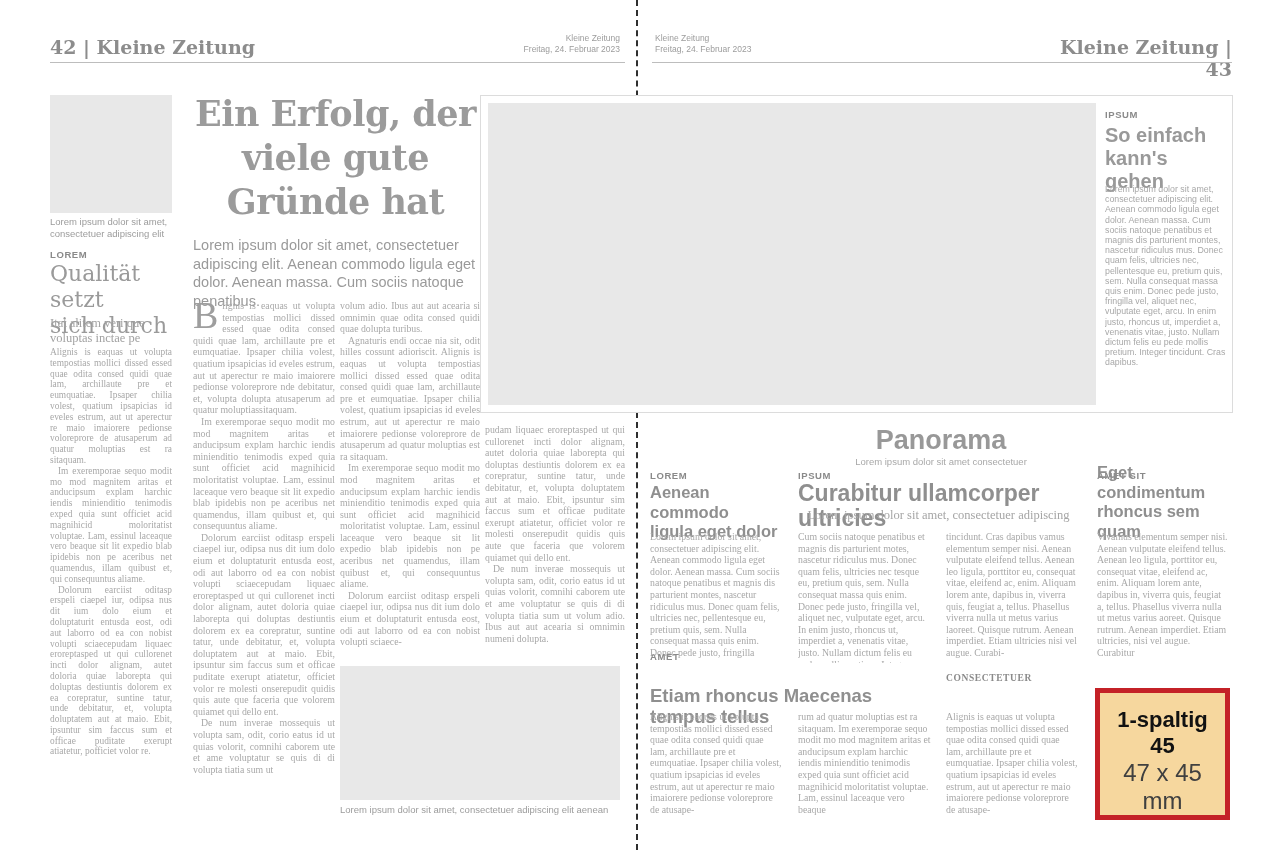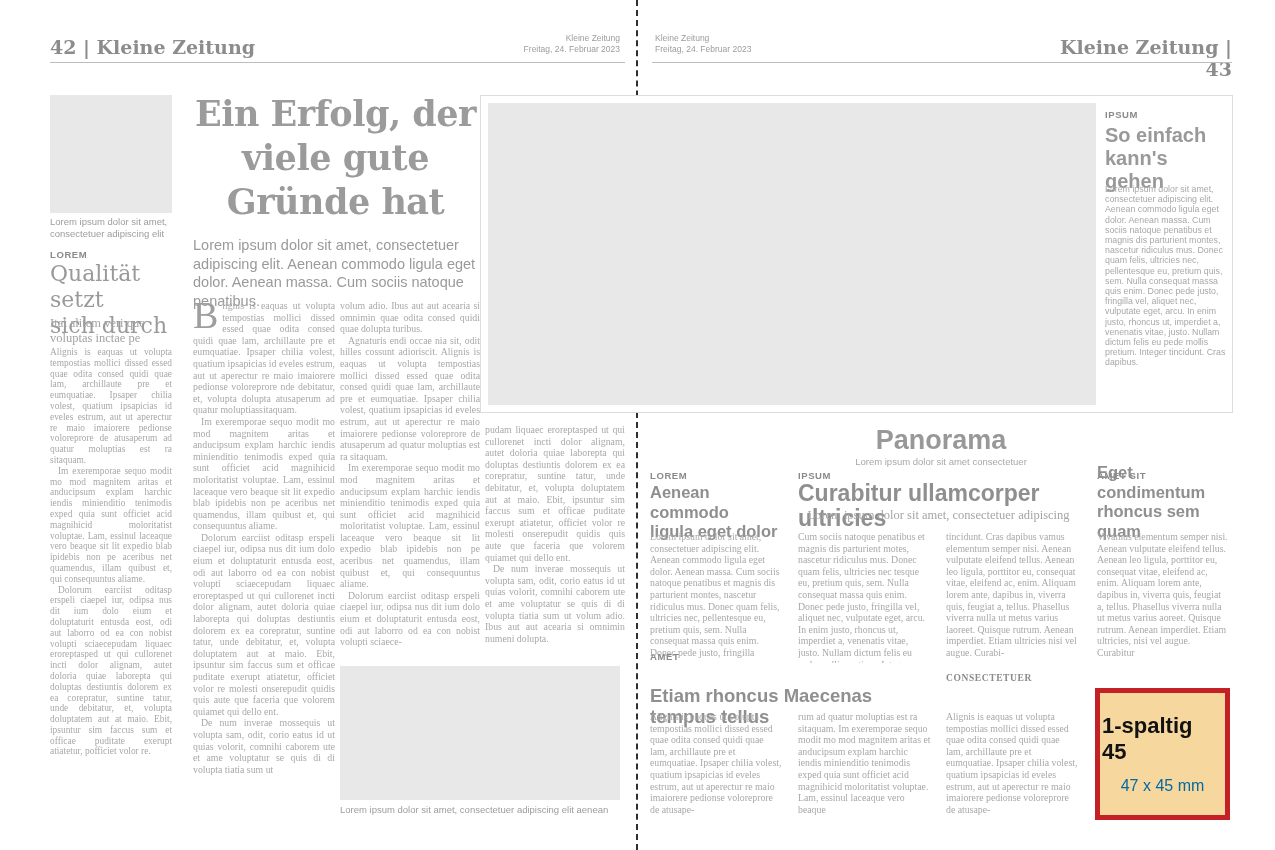--- a/index.html
+++ b/index.html
@@ -29,23 +29,23 @@
   .featbox{background:#ffffff;border:1px solid #dcdcdc;z-index:2;}
   .feat-head{font-weight:bold;font-size:20px;line-height:23px;color:#999999;}
   .feat-body{font-size:8.8px;line-height:10.2px;color:#a8a8a8;overflow:hidden;}
   .pan-title{font-weight:bold;font-size:27px;color:#989898;text-align:center;}
   .pan-sub{font-size:9.5px;color:#a8a8a8;text-align:center;}
   .art-head-sm{font-weight:bold;font-size:16.5px;line-height:19.5px;color:#8f8f8f;}
   .art-head-md{font-weight:bold;font-size:18.5px;line-height:21px;color:#8f8f8f;}
   .art-head-lg{font-weight:bold;font-size:23px;line-height:25px;color:#8f8f8f;}
   .art-sub{font-family:"Liberation Serif",serif;font-size:12.5px;color:#a5a5a5;text-align:center;}
   .adbox{border:5px solid #c42127;background:#f6d79e;z-index:2;display:flex;flex-direction:column;
-         align-items:center;justify-content:space-around;padding:14px 2px;box-sizing:border-box;}
+         align-items:center;justify-content:space-around;padding:14px 2px;box-sizing:border-box;text-align:center;}
   .ad-label{font-weight:bold;font-size:22px;color:#121212;}
-  .ad-size{font-size:16px;color:#0369a1;}
+  .ad-size{font-size:24px;color:#404040;}
 </style>
 </head>
 <body>
 
 <div class="sheet">
 
   <div class="fold"></div>
 
   <div class="abs pg-title" style="left:50px;top:36px;">42 | Kleine Zeitung</div>
   <div class="abs pg-date" style="left:420px;top:33px;width:200px;text-align:right;">

